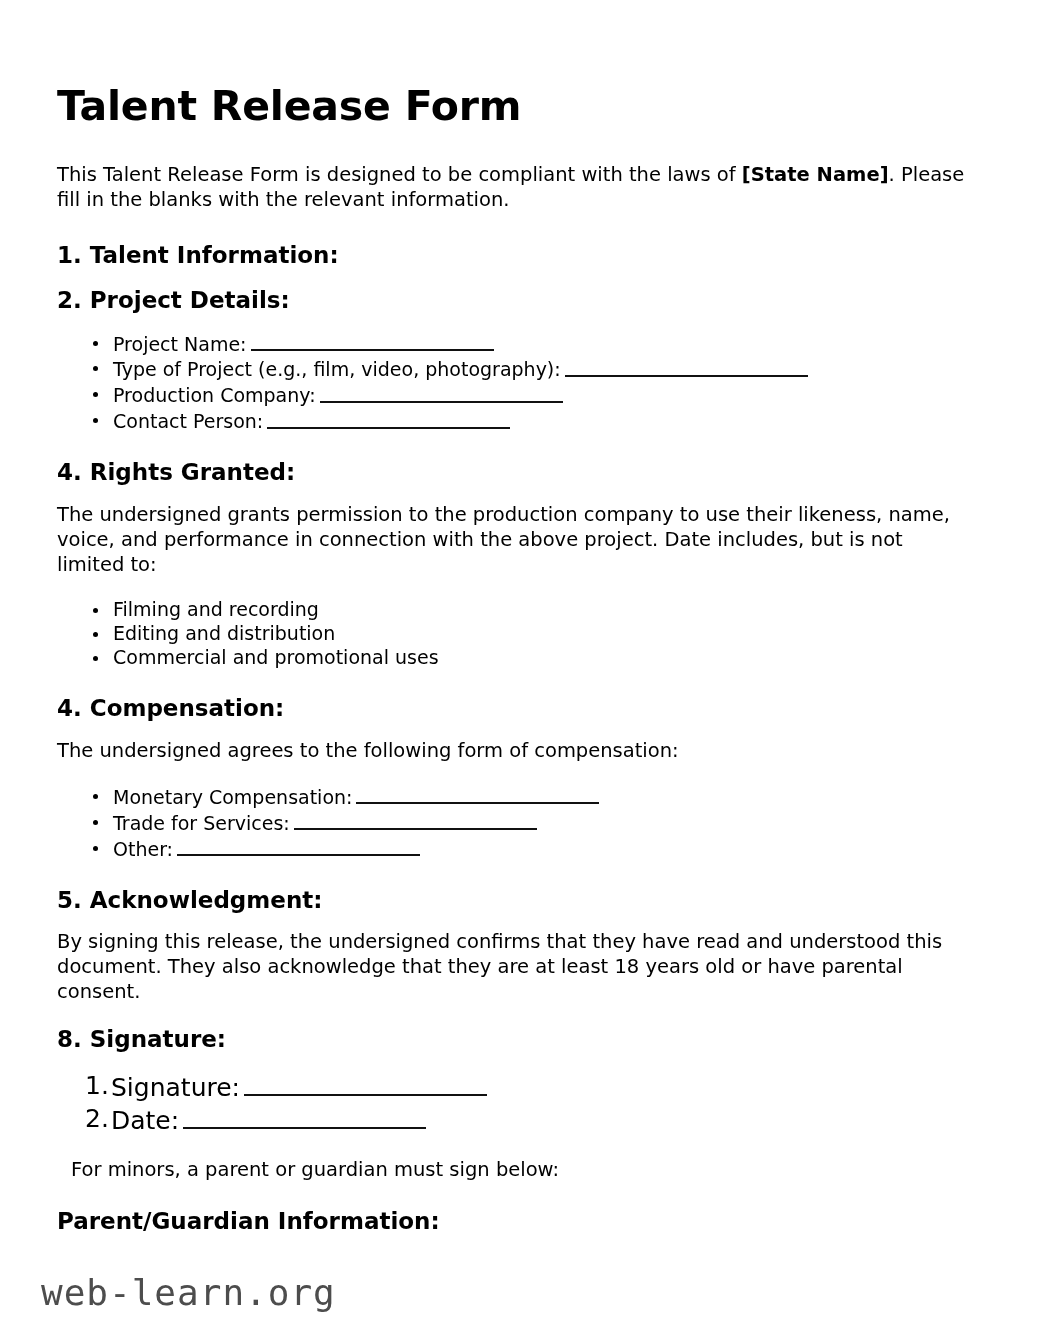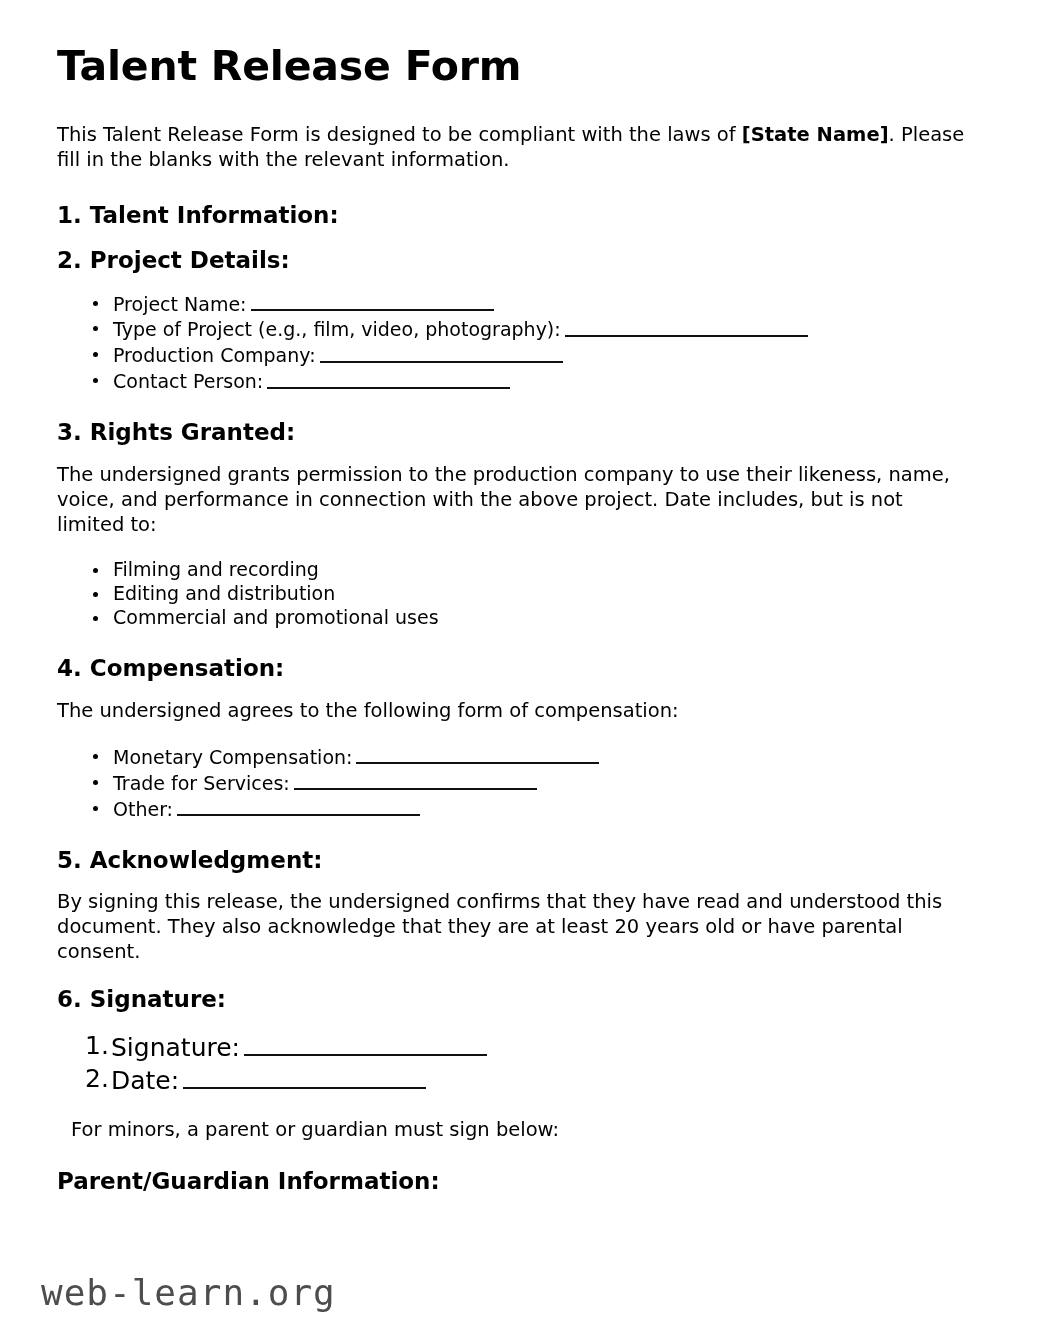--- a/index.html
+++ b/index.html
@@ -19,21 +19,21 @@
   }
 
   .page {
     position: absolute;
     left: 0;
     top: 0;
     width: 1037px;
     height: 1018px;
     background: #ffffff;
     box-sizing: border-box;
-    padding: 44px 62px 0 57px;
+    padding: 84px 62px 0 57px;
   }
 
   .doc-title {
     font-size: 41px;
     font-weight: bold;
     letter-spacing: -0.2px;
     line-height: 1.1;
     margin: 0 0 34px 0;
     color: #000;
   }
@@ -155,46 +155,46 @@
     <h2 class="section-heading">2. Project Details:</h2>
     <ul class="form-list">
       <li><span>Project Name:</span><span class="blank blank-20"></span></li>
       <li><span>Type of Project (e.g., film, video, photography):</span><span class="blank blank-20"></span></li>
       <li><span>Production Company:</span><span class="blank blank-20"></span></li>
       <li><span>Contact Person:</span><span class="blank blank-20"></span></li>
     </ul>
   </div>
 
   <div class="sec-block">
-    <h2 class="section-heading">3. Rights Granted:</h2>
+    <h2 class="section-heading">4. Rights Granted:</h2>
     <p class="body-text">The undersigned grants permission to the production company to use their likeness, name, voice, and performance in connection with the above project. Date includes, but is not limited to:</p>
     <ul class="plain-list">
       <li>Filming and recording</li>
       <li>Editing and distribution</li>
       <li>Commercial and promotional uses</li>
     </ul>
   </div>
 
   <div class="sec-block">
     <h2 class="section-heading">4. Compensation:</h2>
     <p class="body-text">The undersigned agrees to the following form of compensation:</p>
     <ul class="form-list">
       <li><span>Monetary Compensation:</span><span class="blank blank-20"></span></li>
       <li><span>Trade for Services:</span><span class="blank blank-20"></span></li>
       <li><span>Other:</span><span class="blank blank-20"></span></li>
     </ul>
   </div>
 
   <div class="sec-block">
     <h2 class="section-heading">5. Acknowledgment:</h2>
-    <p class="body-text">By signing this release, the undersigned confirms that they have read and understood this document. They also acknowledge that they are at least 20 years old or have parental consent.</p>
-  </div>
-
-  <div class="sec-block">
-    <h2 class="section-heading">6. Signature:</h2>
+    <p class="body-text">By signing this release, the undersigned confirms that they have read and understood this document. They also acknowledge that they are at least 18 years old or have parental consent.</p>
+  </div>
+
+  <div class="sec-block">
+    <h2 class="section-heading">8. Signature:</h2>
     <ol class="num-list">
       <li><span>Signature:</span><span class="blank blank-20"></span></li>
       <li><span>Date:</span><span class="blank blank-20"></span></li>
     </ol>
   </div>
 
   <p class="minor-note">For minors, a parent or guardian must sign below:</p>
 
   <h2 class="parent-heading">Parent/Guardian Information:</h2>
 

